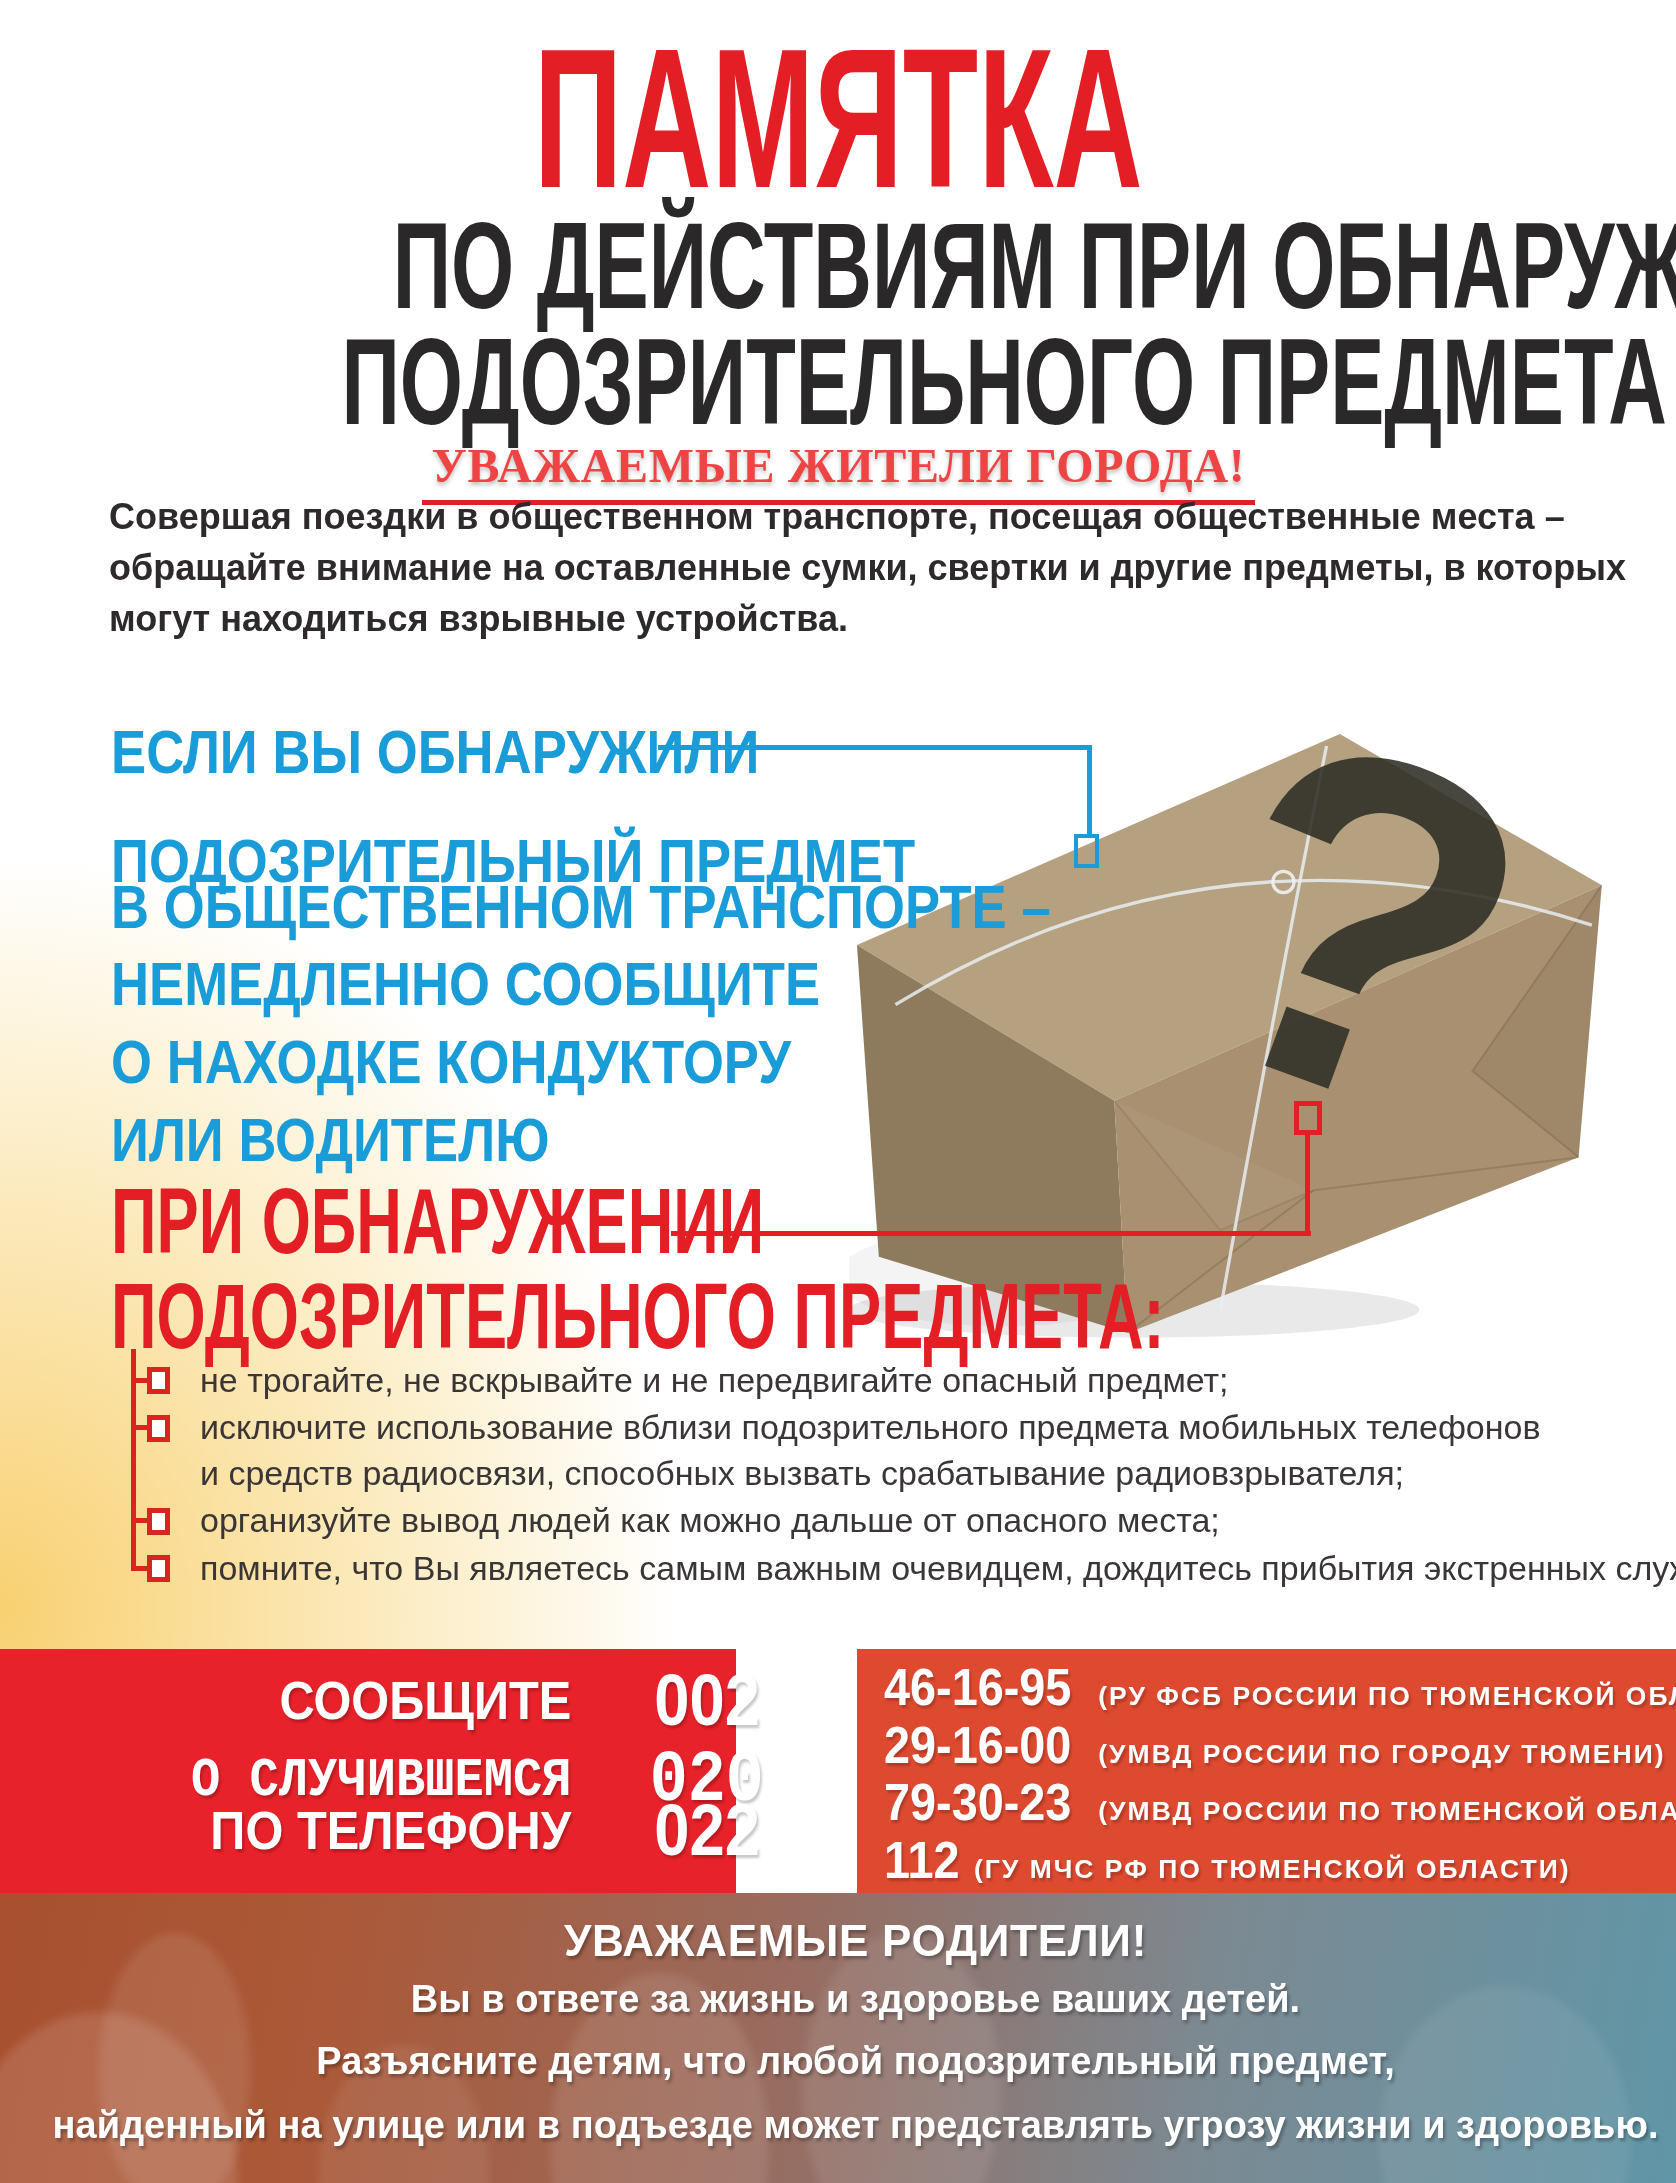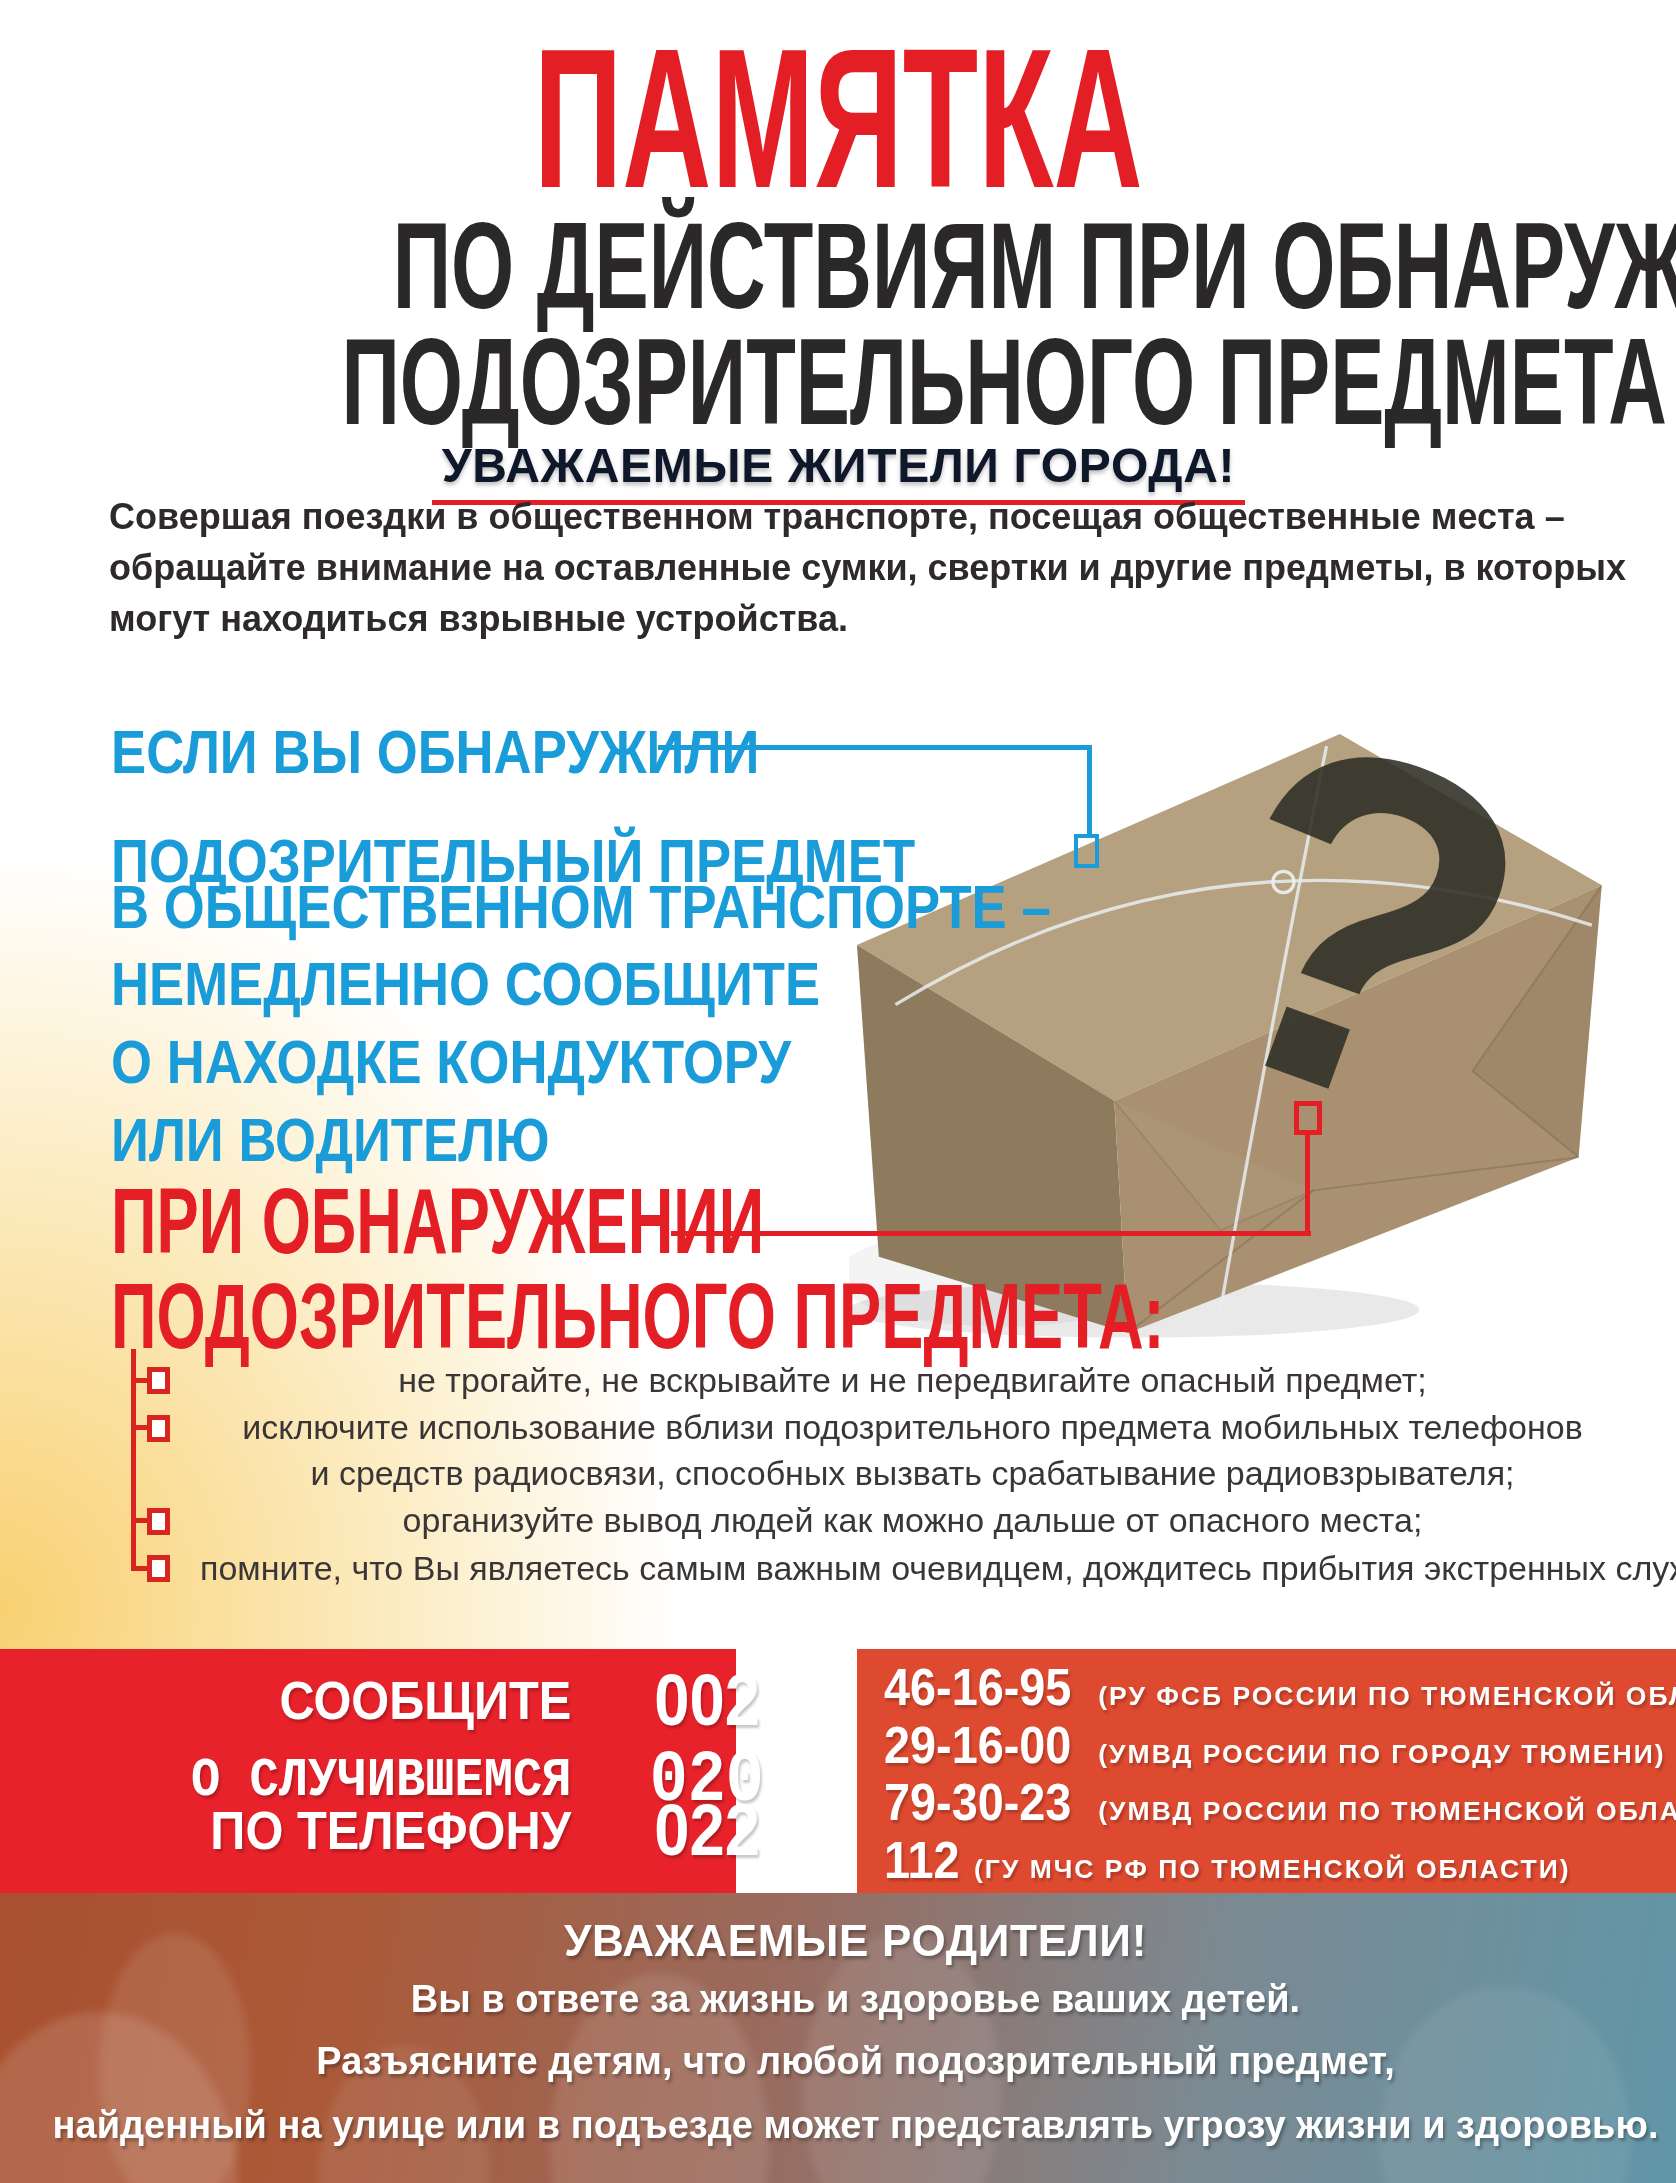--- a/index.html
+++ b/index.html
@@ -14,22 +14,22 @@
   .cx{display:inline-block;white-space:nowrap;transform-origin:left center;}
   .cxc{display:inline-block;white-space:nowrap;transform-origin:center center;}
 
   
   .title{top:18.6px;left:0;width:100%;text-align:center;font-weight:bold;color:#e31e25;font-size:199px;line-height:1.0;}
   .title .cxc{transform:scaleX(.62);}
   .sub{left:0;width:100%;text-align:center;font-weight:bold;color:#2b2829;font-size:123px;line-height:1.0;}
   .sub .cxc{transform:scaleX(.66);}
   .sub.s1{top:204px;} .sub.s2{top:320px;}
   .greeting-wrap{top:438px;left:0;width:100%;text-align:center;}
-  .greeting{display:inline-block;font-size:48px;font-weight:bold;color:#0f172a;letter-spacing:0.7px;
-    border-bottom:5.3px solid #e31e25;padding:0 9.3px 6.6px;text-shadow:0 3.3px 4.6px rgba(110,110,110,.45);}
+  .greeting{display:inline-block;font-size:48px;font-weight:bold;color:#ef4444;letter-spacing:0.7px;
+    border-bottom:5.3px solid #e31e25;padding:0 9.3px 6.6px;text-shadow:0 3.3px 4.6px rgba(110,110,110,.45);font-family:Liberation Serif, serif;}
   .intro{left:109px;width:1498px;font-size:36px;font-weight:bold;color:#2e2a2b;line-height:1.0;}
   .i1{top:499px;} .i2{top:550px;} .i3{top:601px;}
 
   
   .yellow-glow{left:0;top:663px;width:1034px;height:986px;z-index:0;
     background:radial-gradient(ellipse 895px 995px at 0% 96%,
       rgba(248,206,106,.95) 0%, rgba(250,224,156,.6) 45%, rgba(255,255,255,0) 76%);}
 
   
   .blue-line{left:111px;height:78px;font-size:62px;font-weight:bold;color:#1a9cd8;line-height:78px;z-index:2;}
@@ -51,21 +51,21 @@
   .red-h{left:111px;font-size:93px;font-weight:bold;color:#e31e25;line-height:1.0;z-index:2;}
   .red-h .cx{transform:scaleX(.68);}
   .rh1{top:1175px;} .rh2{top:1270px;}
 
   
   .rail{left:131px;top:1349px;width:5.3px;height:222px;background:#d9251f;z-index:1;}
   .stub{left:133px;width:18.6px;height:5.3px;background:#d9251f;z-index:1;}
   .mark{left:147px;width:22.5px;height:26.5px;border:5.3px solid #d9251f;box-sizing:border-box;background:#fff;z-index:2;}
   .st1{top:1378px;} .st2{top:1425px;} .st3{top:1518px;} .st4{top:1566px;}
   .mk1{top:1367px;} .mk2{top:1415px;} .mk3{top:1508px;} .mk4{top:1555px;}
-  .bullet{left:200px;width:1425px;font-size:34px;color:#3a3536;line-height:46px;z-index:2;text-align:center;}
+  .bullet{left:200px;width:1425px;font-size:34px;color:#3a3536;line-height:46px;z-index:2;}
   .b1{top:1357px;} .b2{top:1404px;} .b3{top:1497px;} .b4{top:1545px;}
 
   
   .band-left{left:0;top:1649px;width:736px;height:244px;background:#e8222a;z-index:4;}
   .band-right{left:857px;top:1649px;width:820px;height:244px;background:#de4a30;z-index:4;}
   .hl-row{position:absolute;left:0;width:857px;height:65px;}
   .hlr1{top:18.6px;} .hlr2{top:100px;font-family:Liberation Mono, monospace;} .hlr3{top:149px;}
   .hl-label{position:absolute;right:286px;top:0;width:464px;text-align:right;color:#fff;font-weight:bold;font-size:53px;line-height:65px;
     text-shadow:2px 2.7px 2.7px rgba(0,0,0,.22);}
   .hl-label .cx{transform-origin:right center;transform:scaleX(.92);display:inline-block;white-space:nowrap;}

